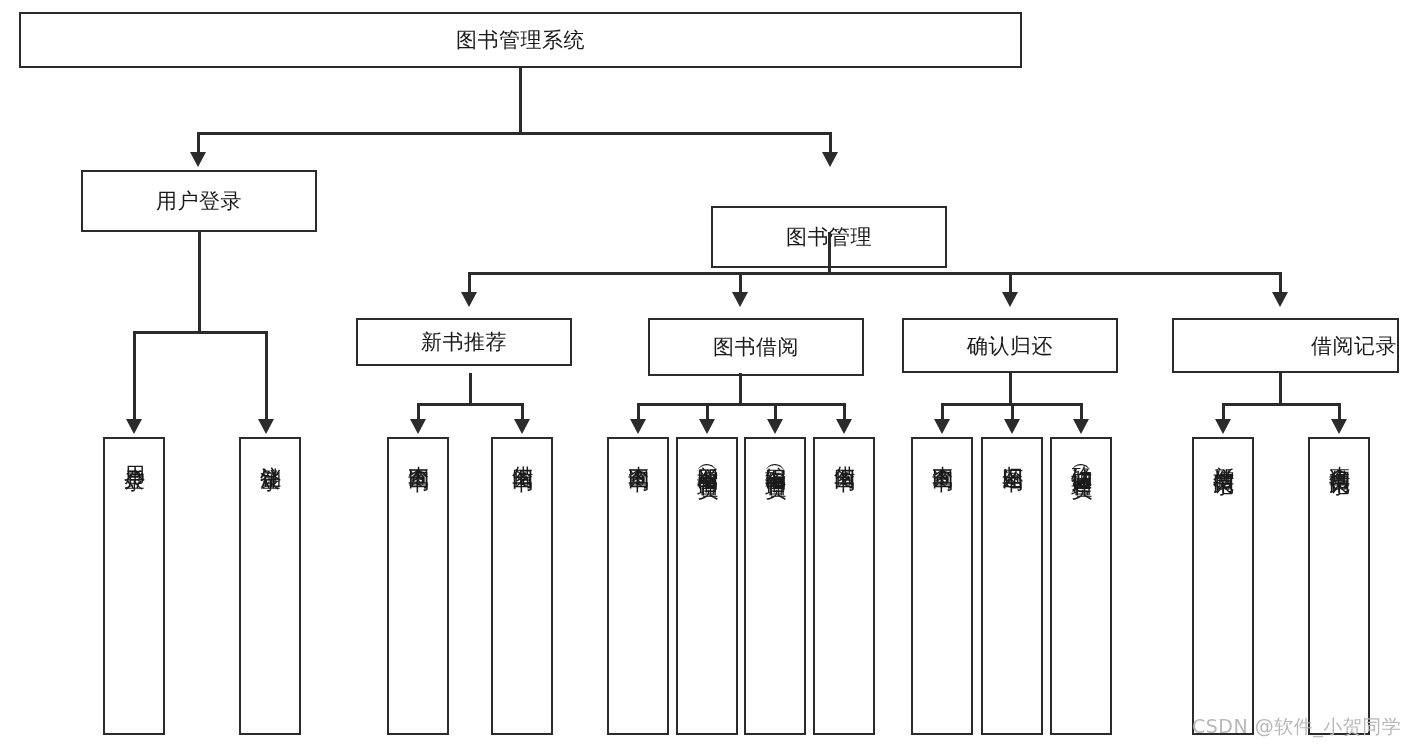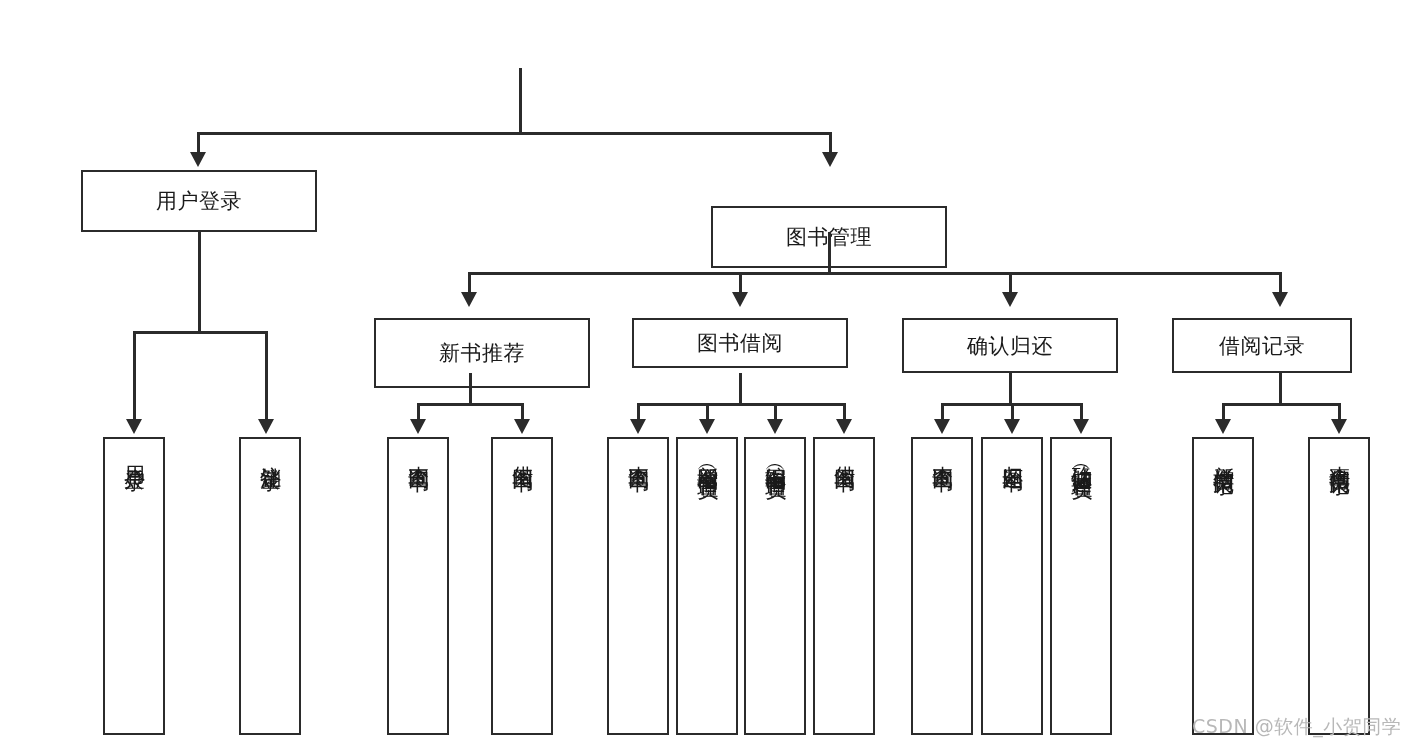--- a/index.html
+++ b/index.html
@@ -71,20 +71,23 @@
     color: #b8b8b8;
     white-space: nowrap;
     letter-spacing: 0.5px;
   }
 </style>
 </head>
 <body>
 
 <div id="canvas">
 
+  <div class="node root" style="left:19px; top:12px; width:1003px; height:56px;">
+    <span>图书管理系统</span>
+  </div>
 
   <div class="lineV" style="left:519px; top:68px; height:66px;"></div>
 
   <div class="lineH" style="left:197px; top:132px; width:634px;"></div>
   <div class="lineV" style="left:197px; top:132px; height:22px;"></div>
   <div class="arrow" style="left:190px; top:152px;"></div>
   <div class="lineV" style="left:829px; top:132px; height:22px;"></div>
   <div class="arrow" style="left:822px; top:152px;"></div>
 
   <div class="node lvl1" style="left:81px; top:170px; width:236px; height:62px;">
@@ -106,30 +109,30 @@
   <div class="lineH" style="left:468px; top:272px; width:812px;"></div>
   <div class="lineV" style="left:468px; top:272px; height:22px;"></div>
   <div class="arrow" style="left:461px; top:292px;"></div>
   <div class="lineV" style="left:739px; top:272px; height:22px;"></div>
   <div class="arrow" style="left:732px; top:292px;"></div>
   <div class="lineV" style="left:1009px; top:272px; height:22px;"></div>
   <div class="arrow" style="left:1002px; top:292px;"></div>
   <div class="lineV" style="left:1279px; top:272px; height:22px;"></div>
   <div class="arrow" style="left:1272px; top:292px;"></div>
 
-  <div class="node lvl2" style="left:374px; top:318px; width:216px; height:70px;">
+  <div class="node lvl2" style="left:356px; top:318px; width:216px; height:48px;">
     <span>新书推荐</span>
   </div>
-  <div class="node lvl2" style="left:632px; top:318px; width:216px; height:50px;">
+  <div class="node lvl2" style="left:648px; top:318px; width:216px; height:58px;">
     <span>图书借阅</span>
   </div>
   <div class="node lvl2" style="left:902px; top:318px; width:216px; height:55px;">
     <span>确认归还</span>
   </div>
-  <div class="node lvl2" style="left:1172px; top:318px; width:180px; height:55px;">
+  <div class="node lvl2" style="left:1172px; top:318px; width:227px; height:55px;justify-content:flex-end;">
     <span>借阅记录</span>
   </div>
 
   <div class="lineV" style="left:469px; top:373px; height:32px;"></div>
   <div class="lineH" style="left:417px; top:403px; width:106px;"></div>
   <div class="lineV" style="left:417px; top:403px; height:18px;"></div>
   <div class="arrow" style="left:410px; top:419px;"></div>
   <div class="lineV" style="left:521px; top:403px; height:18px;"></div>
   <div class="arrow" style="left:514px; top:419px;"></div>
 

